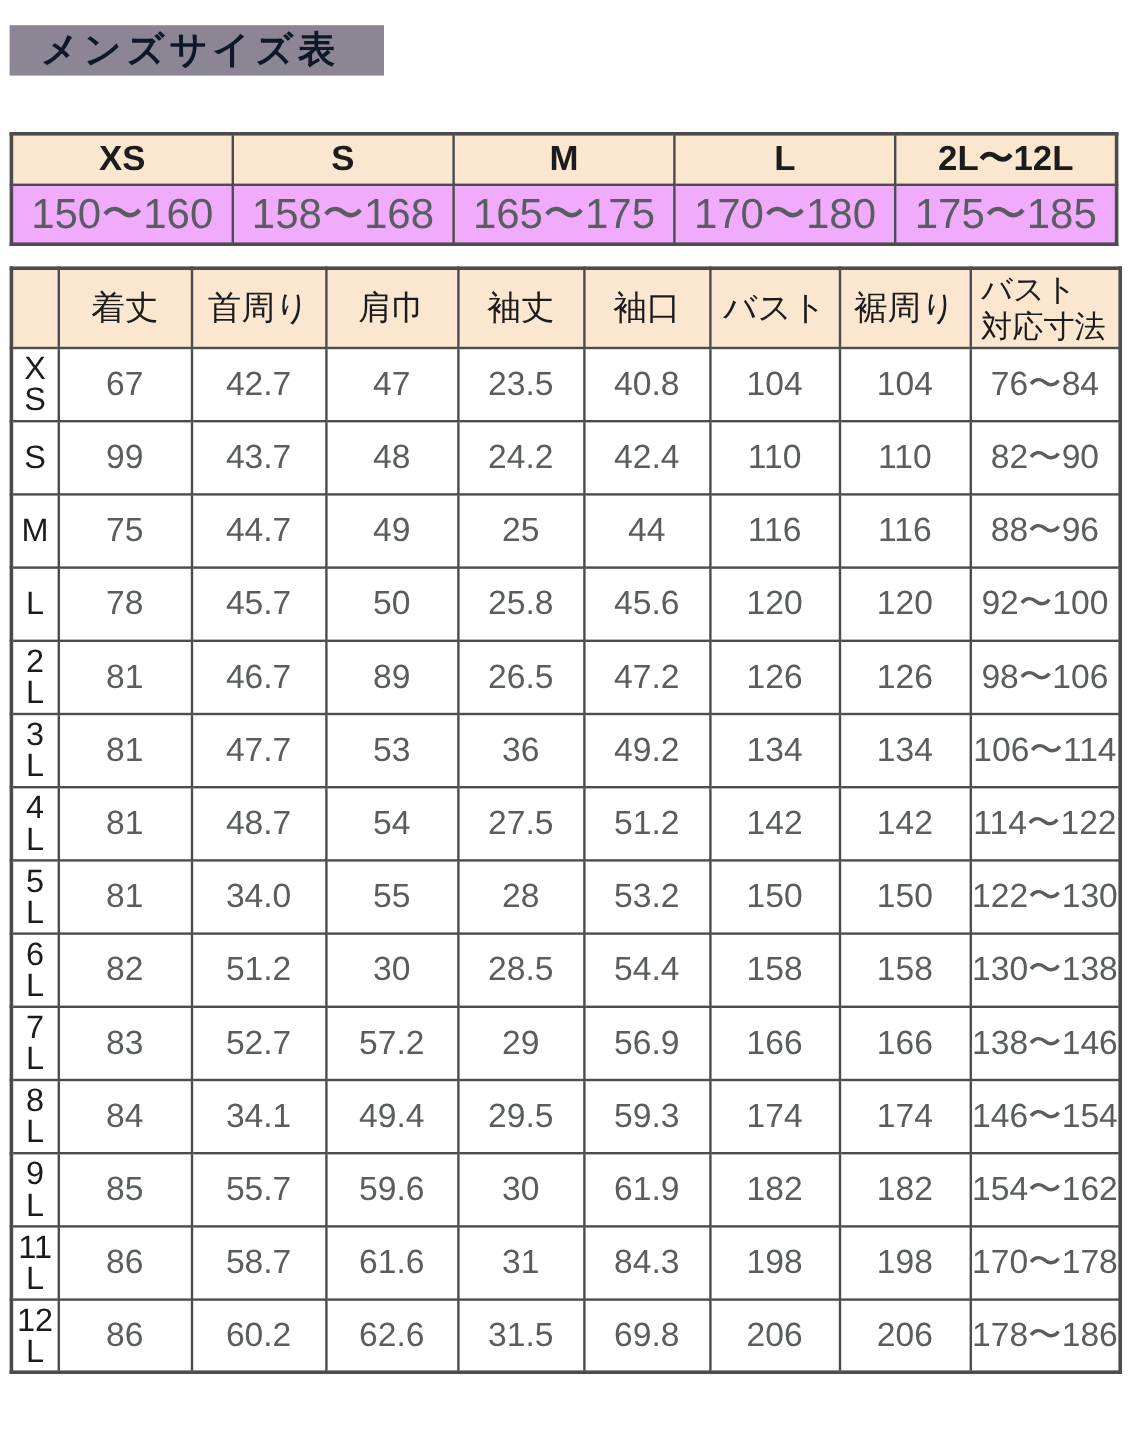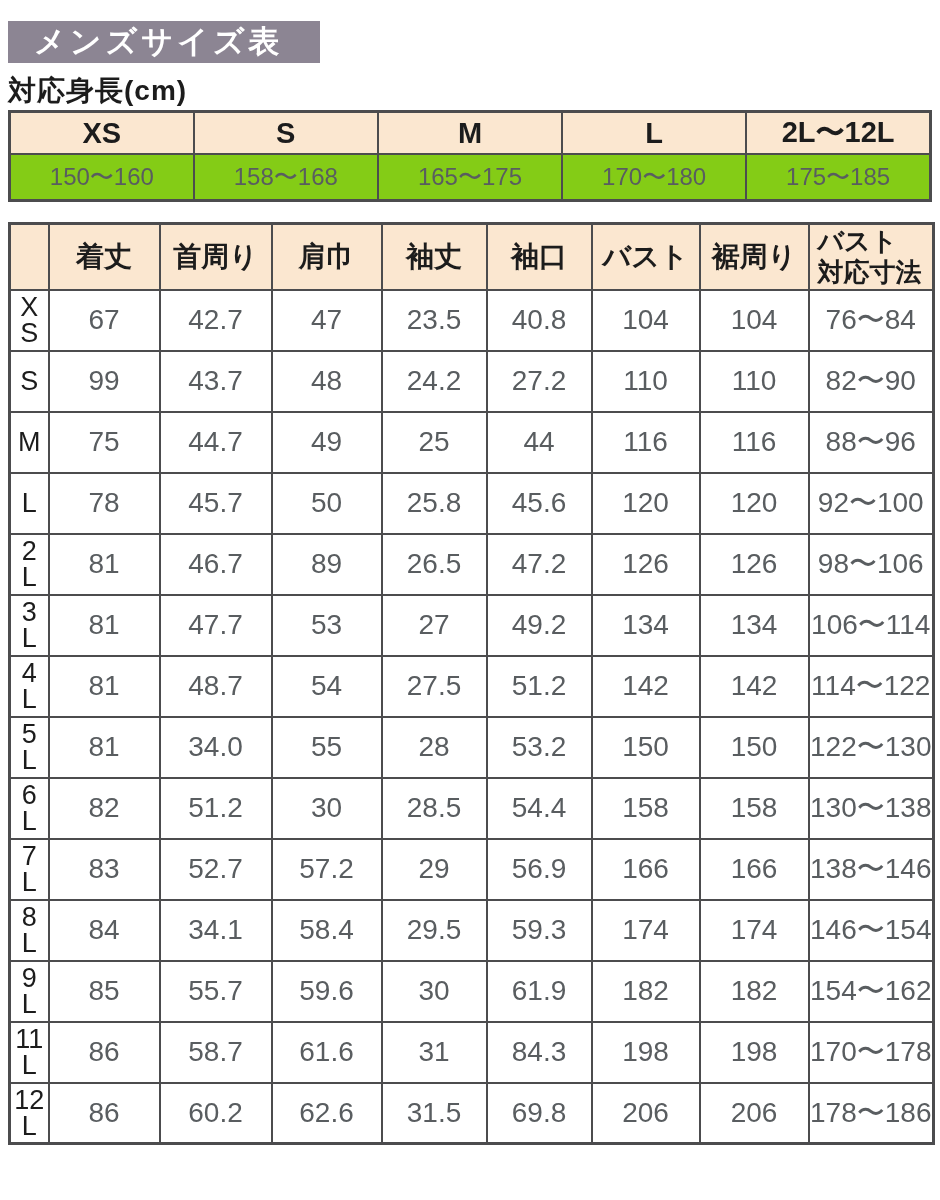--- a/index.html
+++ b/index.html
@@ -23,21 +23,21 @@
     background: #ffffff;
     overflow: hidden;
   }
   .banner {
     position: absolute;
     left: 8px;
     top: 21px;
     width: 312px;
     height: 42px;
     background: var(--banner-bg);
-    color: #ffffff;
+    color: #0f172a;
     font-size: 31px;
     font-weight: bold;
     letter-spacing: 4px;
     line-height: 42px;
     padding-left: 26px;
   }
   .section-title {
     position: absolute;
     left: 8px;
     top: 72px;
@@ -66,38 +66,38 @@
   }
   .height-table th {
     height: 35px;
     background: var(--head-bg);
     color: var(--label-text);
     font-size: 29px;
     font-weight: bold;
   }
   .height-table td {
     height: 46px;
-    background: #84cc16;
+    background: #f0abfc;
     color: var(--value-text);
-    font-size: 24px;
+    font-size: 35px;
     font-weight: normal;
   }
   .size-table {
     position: absolute;
     left: 8px;
     top: 222px;
     width: 924px;
     border: 3px solid var(--border);
   }
   .size-table th {
     height: 66px;
     background: var(--head-bg);
     color: var(--label-text);
     font-size: 28px;
-    font-weight: bold;
+    font-weight: normal;
     margin-left: 28px;
   }
   .size-table th.two-line {
     text-align: left;
     padding-left: 8px;
     font-size: 26px;
     line-height: 31px;
     white-space: pre-line;
   }
   .size-table td {
@@ -115,21 +115,20 @@
   }
   .row-label .lbl-line { display: block; }
 </style>
 </head>
 <body>
 
 <div class="page">
 
   <div class="banner">メンズサイズ表</div>
 
-  <div class="section-title">対応身長(cm)</div>
 
   <table class="height-table">
     <thead>
       <tr id="height-head">
           <th>XS</th>
           <th>S</th>
           <th>M</th>
           <th>L</th>
           <th>2L〜12L</th>
         </tr>
@@ -187,21 +186,21 @@
           <td>76〜84</td>
         </tr>
         <tr>
           <td class="row-label">
             <span class="lbl-line">S</span>
           </td>
           <td>99</td>
           <td>43.7</td>
           <td>48</td>
           <td>24.2</td>
-          <td>27.2</td>
+          <td>42.4</td>
           <td>110</td>
           <td>110</td>
           <td>82〜90</td>
         </tr>
         <tr>
           <td class="row-label">
             <span class="lbl-line">M</span>
           </td>
           <td>75</td>
           <td>44.7</td>
@@ -240,21 +239,21 @@
           <td>98〜106</td>
         </tr>
         <tr>
           <td class="row-label">
             <span class="lbl-line">3</span>
             <span class="lbl-line">L</span>
           </td>
           <td>81</td>
           <td>47.7</td>
           <td>53</td>
-          <td>27</td>
+          <td>36</td>
           <td>49.2</td>
           <td>134</td>
           <td>134</td>
           <td>106〜114</td>
         </tr>
         <tr>
           <td class="row-label">
             <span class="lbl-line">4</span>
             <span class="lbl-line">L</span>
           </td>
@@ -309,21 +308,21 @@
           <td>166</td>
           <td>138〜146</td>
         </tr>
         <tr>
           <td class="row-label">
             <span class="lbl-line">8</span>
             <span class="lbl-line">L</span>
           </td>
           <td>84</td>
           <td>34.1</td>
-          <td>58.4</td>
+          <td>49.4</td>
           <td>29.5</td>
           <td>59.3</td>
           <td>174</td>
           <td>174</td>
           <td>146〜154</td>
         </tr>
         <tr>
           <td class="row-label">
             <span class="lbl-line">9</span>
             <span class="lbl-line">L</span>

